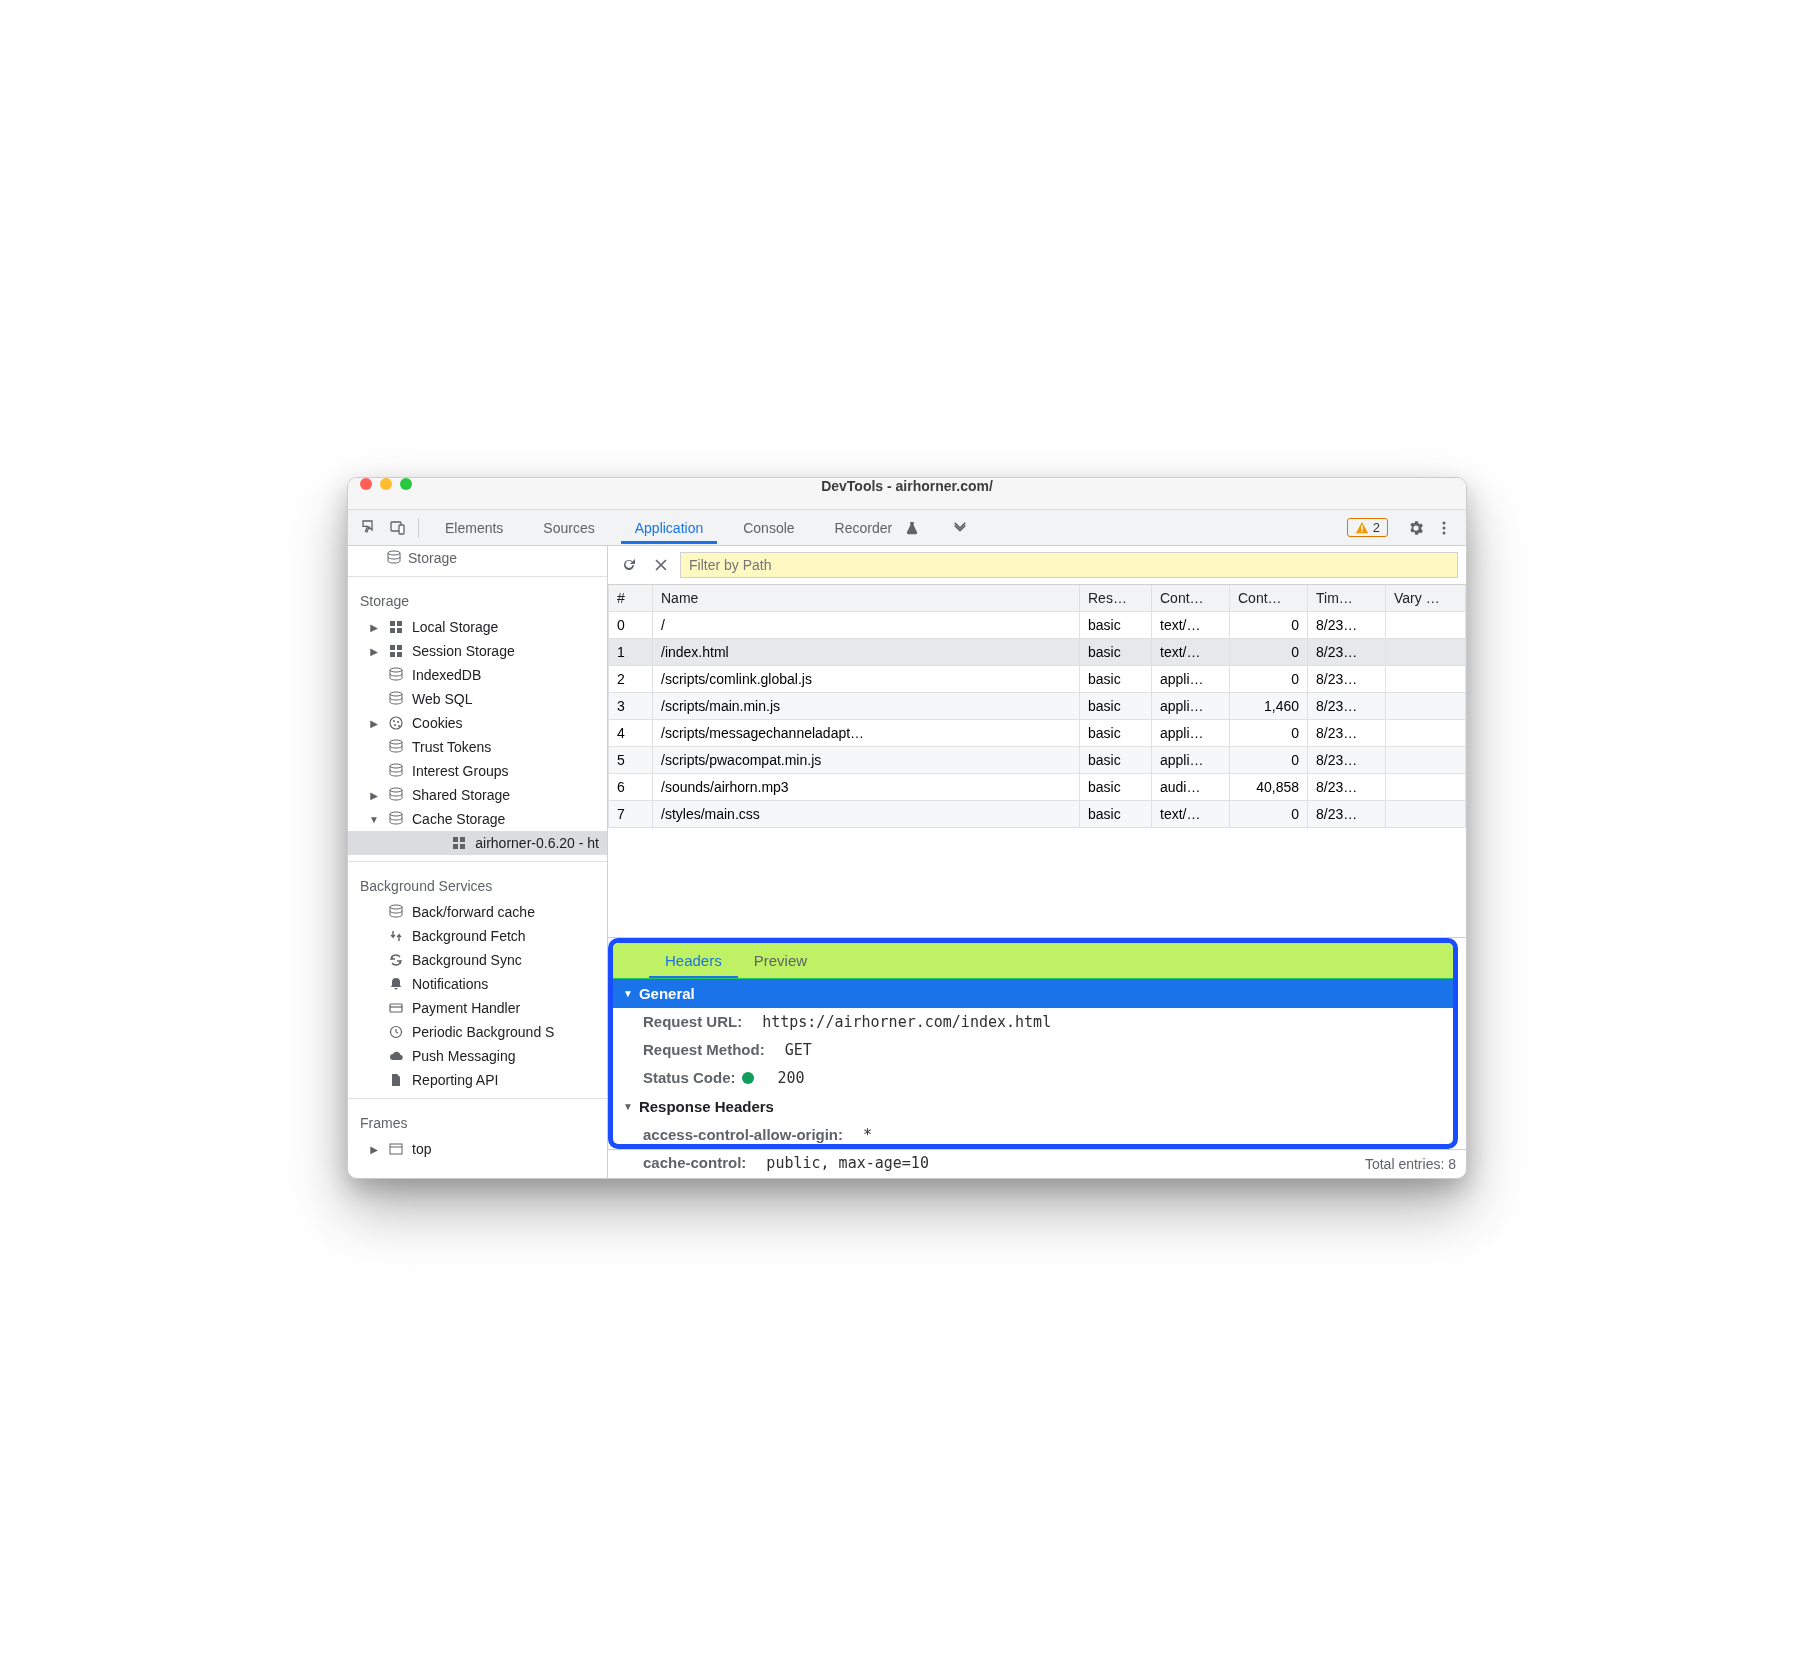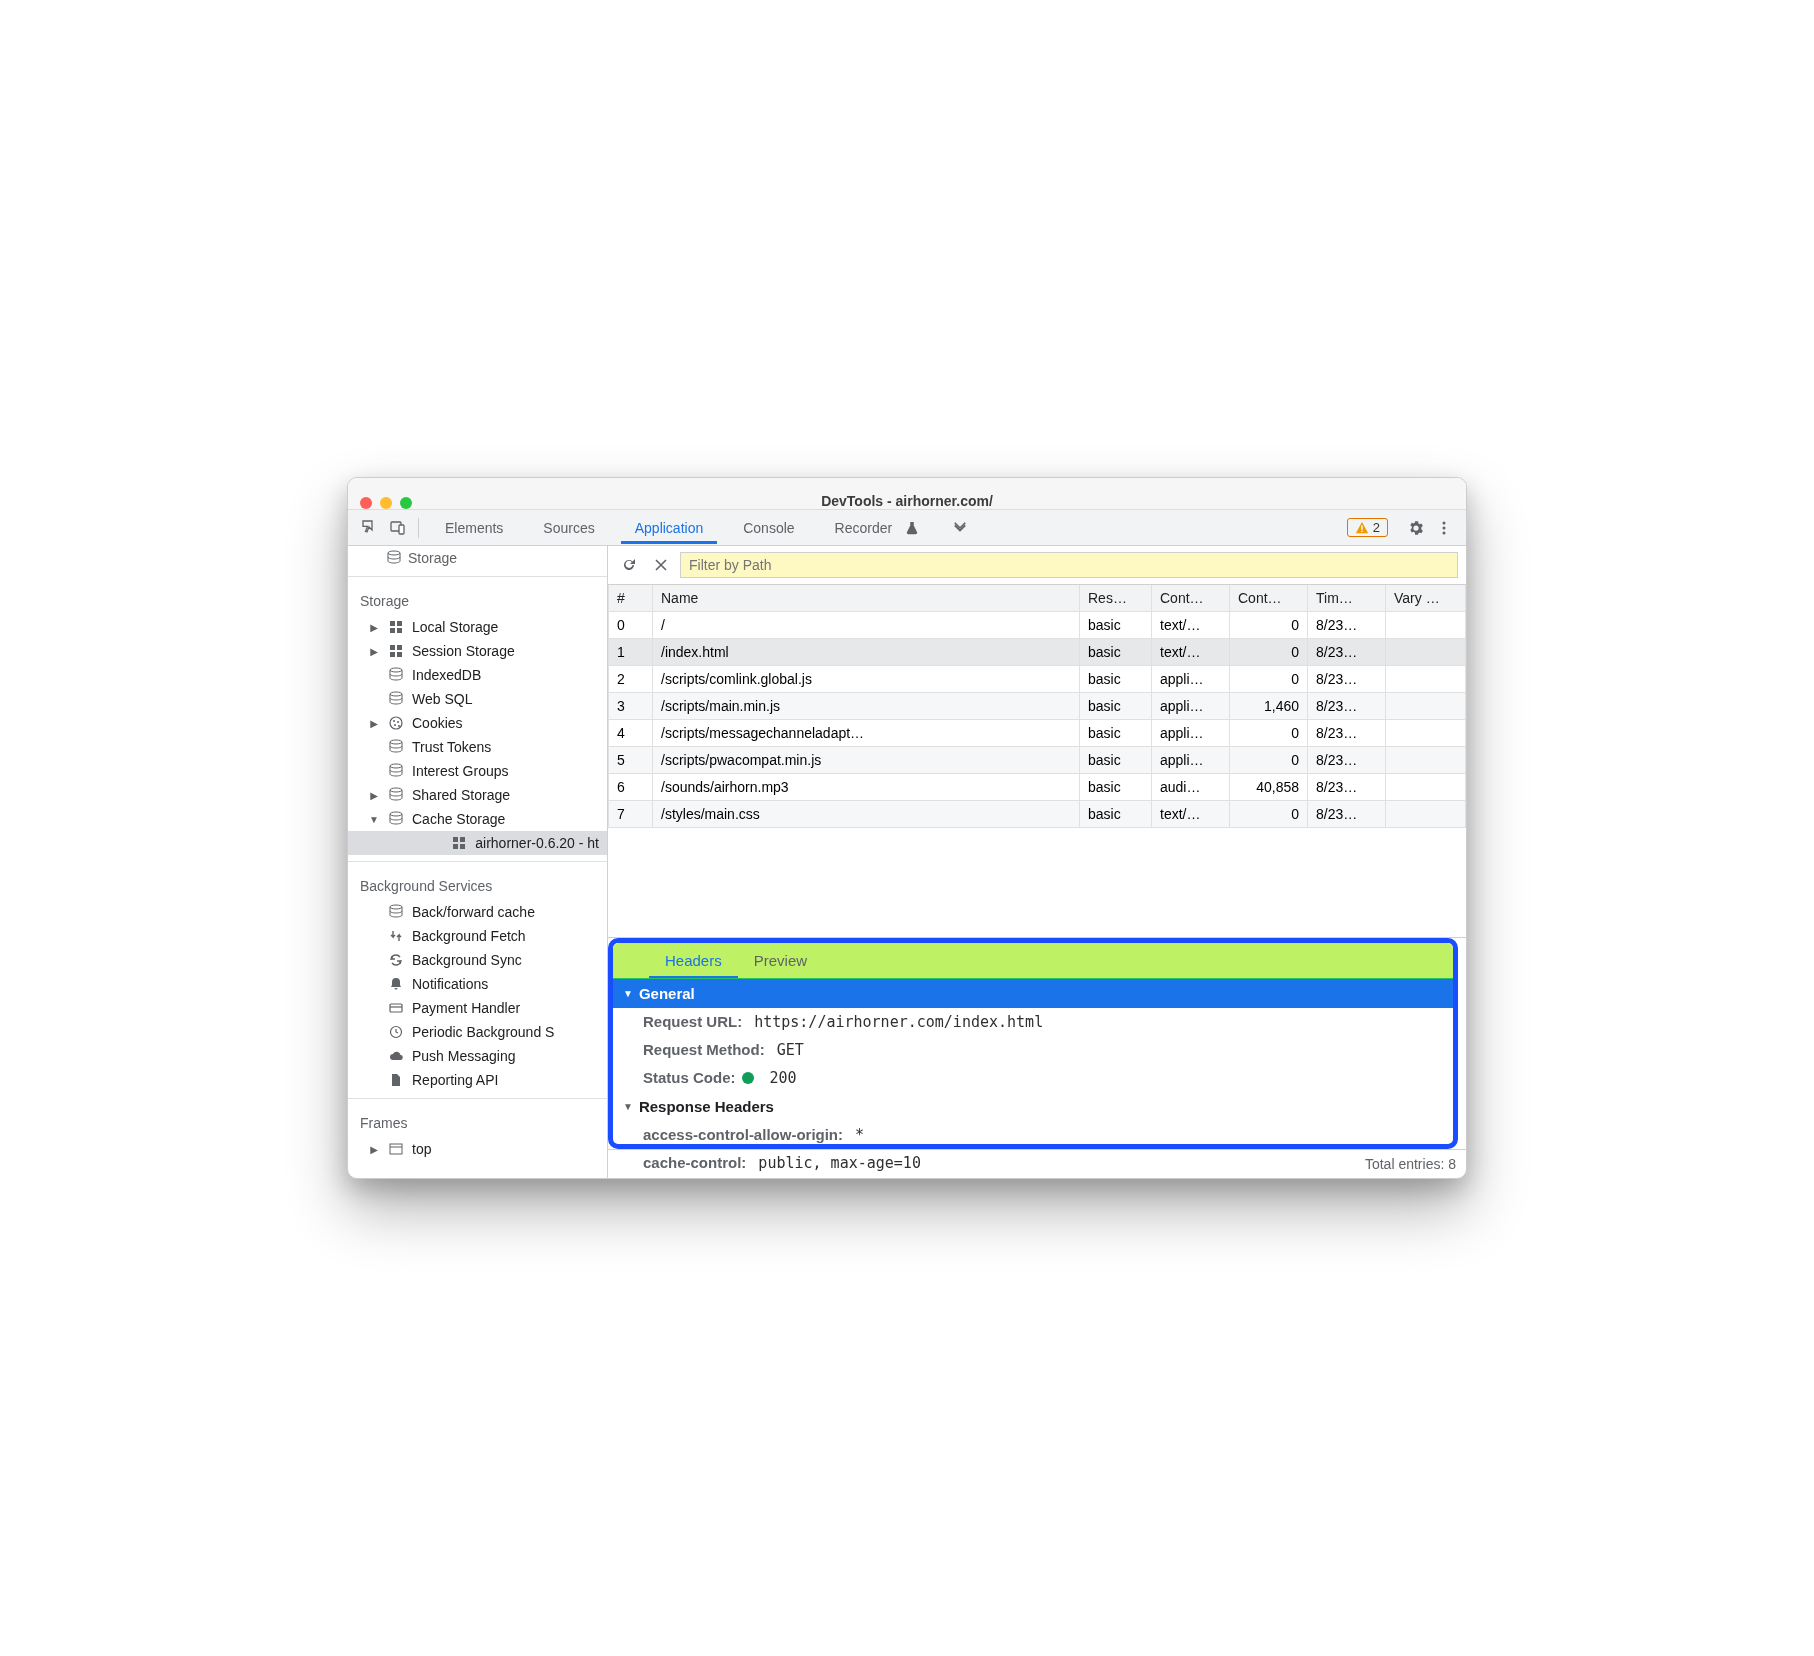--- a/index.html
+++ b/index.html
@@ -19,21 +19,21 @@
     box-shadow: 0 30px 60px rgba(0,0,0,.3), 0 10px 25px rgba(0,0,0,.2);
     overflow: hidden;
     border: 1px solid #ccc;
   }
   
   .titlebar {
     height: 32px;
     background: #f6f6f6;
     border-bottom: 1px solid #ddd;
     display: flex;
-    align-items: flex-end;
+    align-items: flex-start;
     padding: 0 12px;
     position: relative;
   }
   .lights { display: flex; gap: 8px; }
   .light { width: 12px; height: 12px; border-radius: 50%; }
   .light.red { background:#ff5f57; } .light.yellow { background:#febc2e; } .light.green { background:#28c840; }
   .title { position:absolute; left:0; right:0; text-align:center; font-size:14px; color:#3c3c3c; font-weight:600;}
   
   .toolbar {
     height: 36px;
@@ -80,21 +80,21 @@
   
   .detail{border:5px solid #1a4dff;border-radius:10px;margin:0 8px 0 0;flex:1;display:flex;flex-direction:column;min-height:0;}
   .detail-tabs{display:flex;border-bottom:1px solid #22c55e;background:#bef264;border-radius:6px 6px 0 0;padding-left:36px;}
   .dtab{padding:9px 16px;color:#5f6368;cursor:pointer;font-size:15px;}
   .dtab.active{color:#1a73e8;border-bottom:2px solid #1a73e8;padding-bottom:7px;}
   .section-bar{background:#1a73e8;color:#fff;font-weight:600;padding:6px 10px;display:flex;align-items:center;gap:6px;font-size:15px;}
   .section-bar.plain{background:#fff;color:#202124;}
   .section-bar .tri{font-size:10px;}
   .kv{padding:5px 10px 5px 30px;font-size:15px;color:#5f6368;}
   .kv .k{font-weight:600;color:#5f6368;}
-  .kv .v{font-family:ui-monospace,Menlo,monospace;color:#303030;margin-left:12px;font-weight:400;}
+  .kv .v{font-family:ui-monospace,Menlo,monospace;color:#303030;margin-left:20px;font-weight:400;}
   .status-dot{display:inline-block;width:12px;height:12px;border-radius:50%;background:#0f9d58;vertical-align:middle;margin:0 4px 2px 6px;}
   .footer{border-top:1px solid #d0d0d0;padding:6px 10px;color:#5f6368;font-size:14px;text-align:right;}
   svg{display:block;}
 </style>
 </head>
 <body>
 
 <div class="window">
 
   <div class="titlebar">

